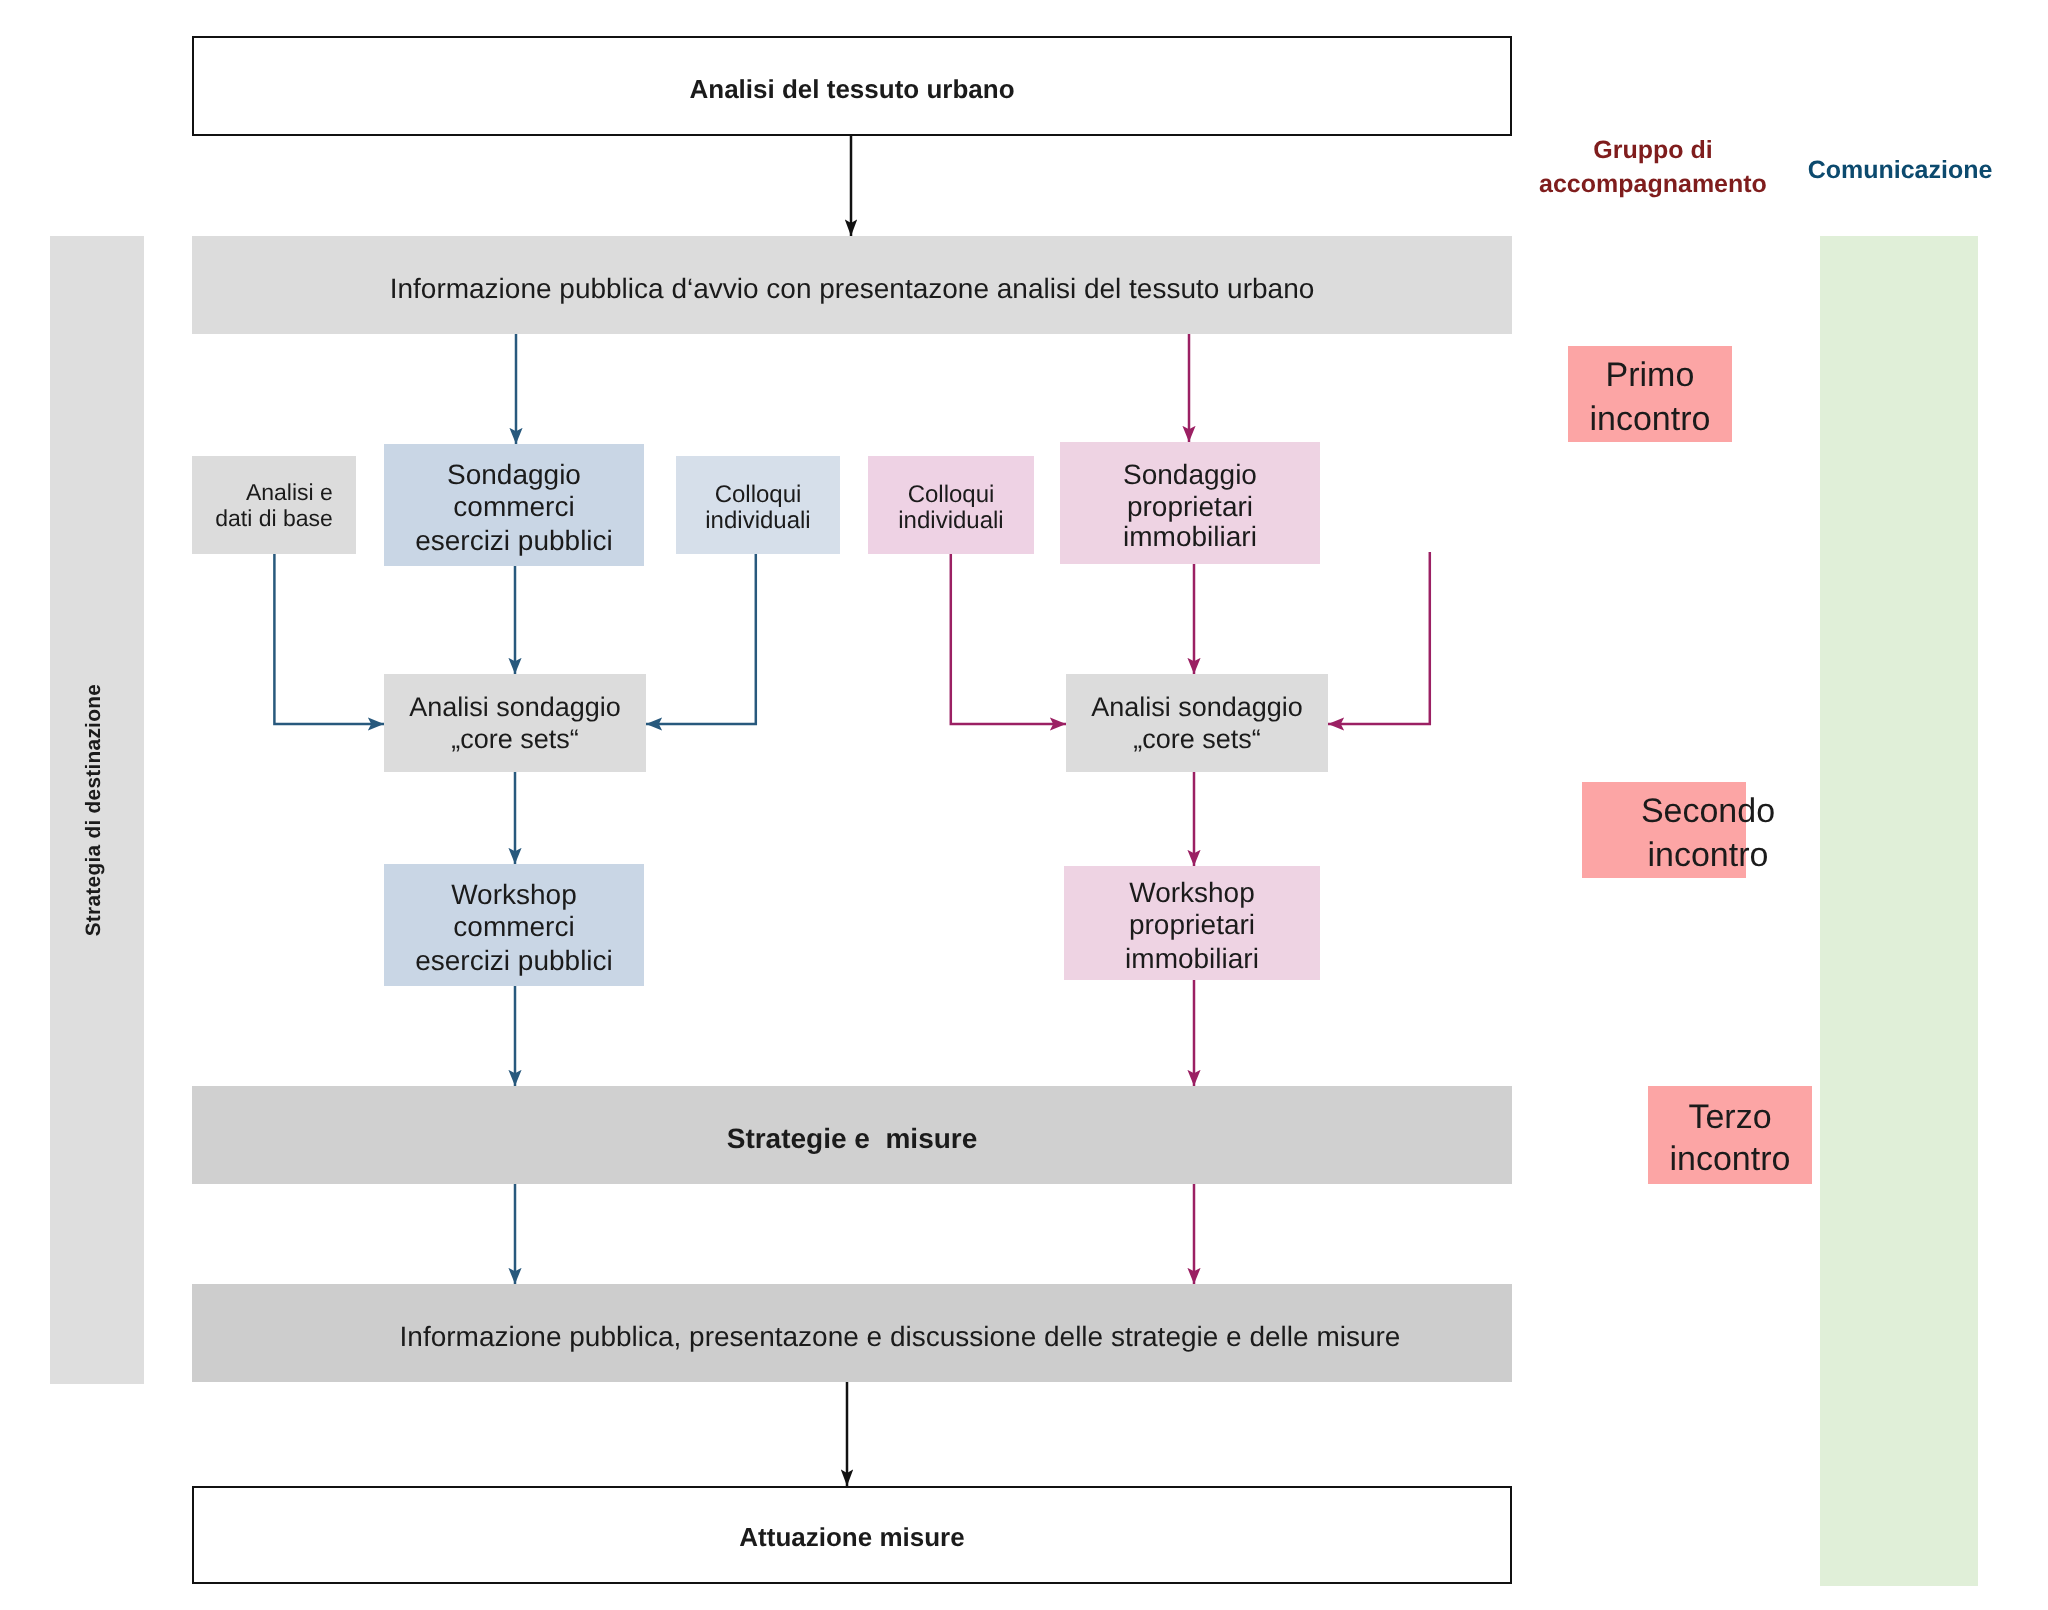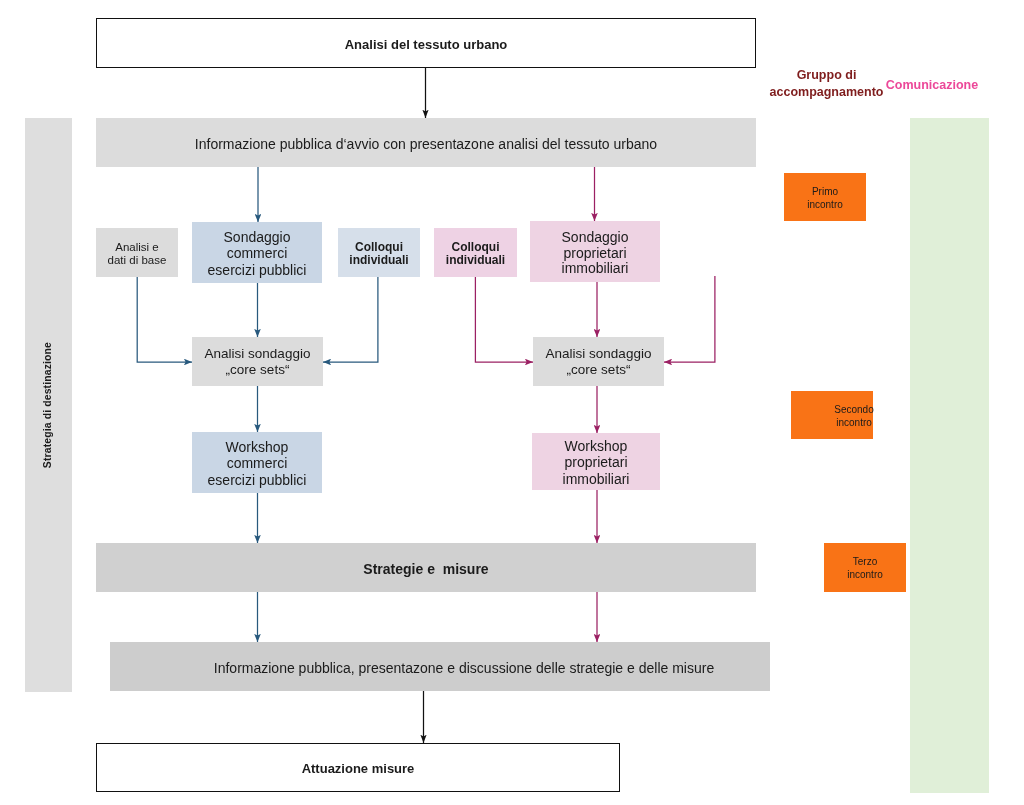--- a/index.html
+++ b/index.html
@@ -18,36 +18,36 @@
   
   #band-left{left:25px;top:118px;width:47px;height:574px;background:#dedede;}
   #band-left .lbl{writing-mode:vertical-rl;transform:rotate(180deg);
                   font-size:10.4px;font-weight:bold;letter-spacing:.15px;}
   #band-right{left:910px;top:118px;width:79px;height:675px;background:#e0efd8;}
 
   
   .outline{border:1.5px solid #111;background:#fff;font-size:13px;font-weight:bold;}
   .outline .lbl{position:relative;top:2px;}
   #box-analisi{left:96px;top:18px;width:660px;height:50px;}
-  #box-attuazione{left:96px;top:743px;width:524px;height:49px;}
+  #box-attuazione{left:96px;top:743px;width:660px;height:49px;}
   #box-attuazione .lbl{top:1px;}
 
   
   .bar{background:#dcdcdc;font-size:14px;}
   .bar .lbl{position:relative;top:1.5px;}
   #bar-info-avvio{left:96px;top:118px;width:660px;height:49px;}
   #bar-strategie{left:96px;top:543px;width:660px;height:49px;background:#d0d0d0;font-weight:bold;}
-  #bar-info-finale{left:110px;top:642px;width:660px;height:49px;background:#cdcdcd;font-size:14px;padding-left:48px;}
-
-  
-  .grey-sm{background:#dcdcdc;font-size:11.5px;}
+  #bar-info-finale{left:96px;top:642px;width:660px;height:49px;background:#cdcdcd;font-size:14px;padding-left:48px;}
+
+  
+  .grey-sm{background:#dcdcdc;font-size:11.5px;text-align:right;}
   .grey-sm .lbl{line-height:1.09;position:relative;top:1.5px;}
   .blue{background:#c9d6e5;}
   .blue-lt{background:#d6dfea;font-size:12px;}
-  .blue-lt .lbl,.pink-lt .lbl{line-height:1.06;position:relative;top:1.5px;font-weight:bold;}
+  .blue-lt .lbl,.pink-lt .lbl{line-height:1.06;position:relative;top:1.5px;}
   .pink-lt{background:#eed2e4;font-size:12px;}
   .pink{background:#eed3e3;}
 
   #n-analisi-dati{left:96px;top:228px;width:82px;height:49px;}
   #n-sond-comm{left:192px;top:222px;width:130px;height:61px;font-size:14px;}
   #n-sond-comm .lbl{line-height:1.15;position:relative;top:1px;}
   #n-colloqui-b{left:338px;top:228px;width:82px;height:49px;}
   #n-colloqui-p{left:434px;top:228px;width:83px;height:49px;}
   #n-sond-prop{left:530px;top:221px;width:130px;height:61px;font-size:14px;}
   #n-sond-prop .lbl{line-height:1.12;position:relative;top:2px;}
@@ -55,29 +55,29 @@
 
   #n-core-b{left:192px;top:337px;width:131px;height:49px;background:#dcdcdc;font-size:13.5px;}
   #n-core-p{left:533px;top:337px;width:131px;height:49px;background:#dcdcdc;font-size:13.5px;}
 
   #n-ws-comm{left:192px;top:432px;width:130px;height:61px;font-size:14px;}
   #n-ws-comm .lbl{line-height:1.17;position:relative;top:1px;}
   #n-ws-prop{left:532px;top:433px;width:128px;height:57px;font-size:14px;}
   #n-ws-prop .lbl{line-height:1.17;position:relative;top:1px;}
 
   
-  .cream{background:#f97316;font-size:10px;}
+  .cream{background:#fca5a5;font-size:17px;}
   .cream .lbl{line-height:1.26;position:relative;top:1.5px;}
   #n-primo{left:784px;top:173px;width:82px;height:48px;}
   #n-secondo{left:791px;top:391px;width:82px;height:48px;padding-left:44px;}
   #n-terzo{left:824px;top:543px;width:82px;height:49px;}
 
   .colhead{position:absolute;text-align:center;font-weight:bold;line-height:1.32;}
   #hd-gruppo{left:756px;top:67px;width:141px;font-size:12.5px;color:#7f1d1d;}
-  #hd-comunicazione{left:872px;top:77px;width:120px;font-size:12.5px;color:#ec4899;}
+  #hd-comunicazione{left:890px;top:77px;width:120px;font-size:12.5px;color:#0c4a6e;}
 </style>
 </head>
 <body>
 
 <div id="stage">
 
   <svg class="wires" viewBox="0 0 1024 805" width="1024" height="805">
     <defs>
       <marker id="ah-teal" markerWidth="8.2" markerHeight="6.6" refX="8.1" refY="3.3" orient="auto" markerUnits="userSpaceOnUse">
         <path d="M0,0 L8.1,3.3 L0,6.6 L1.7,3.3 Z" fill="#28597d"></path>

